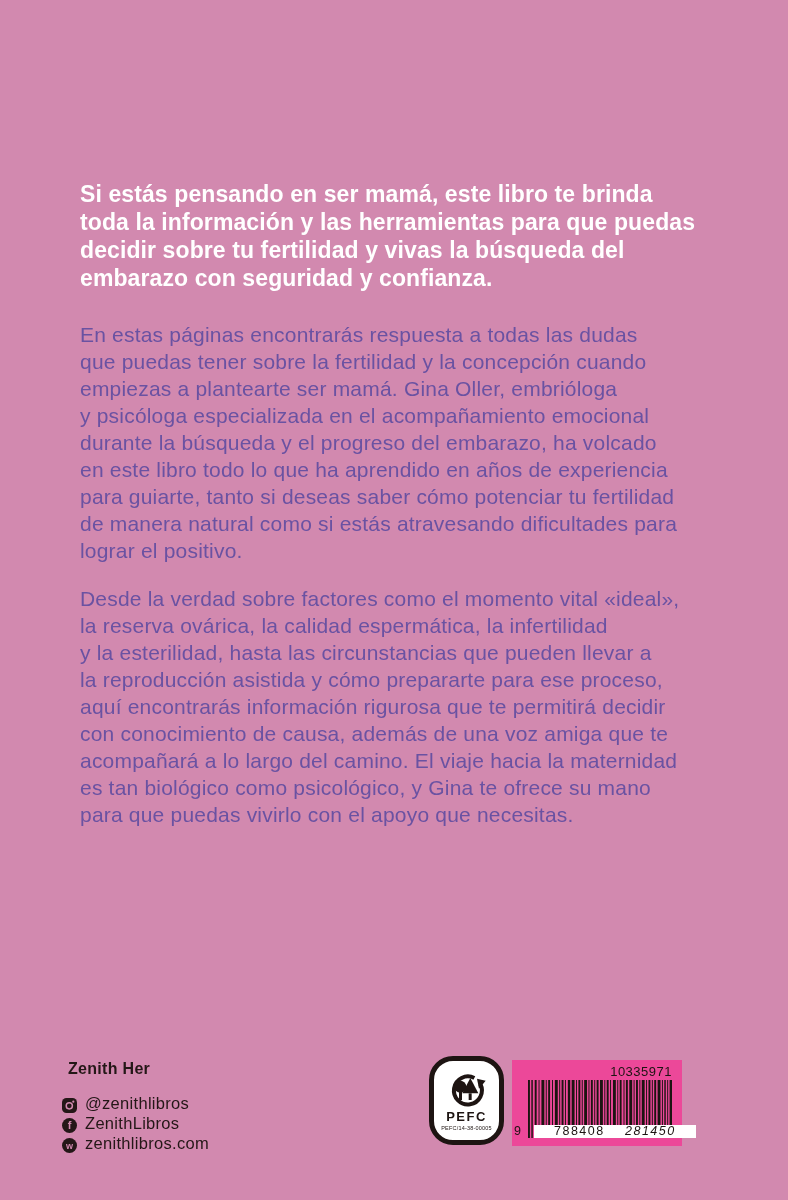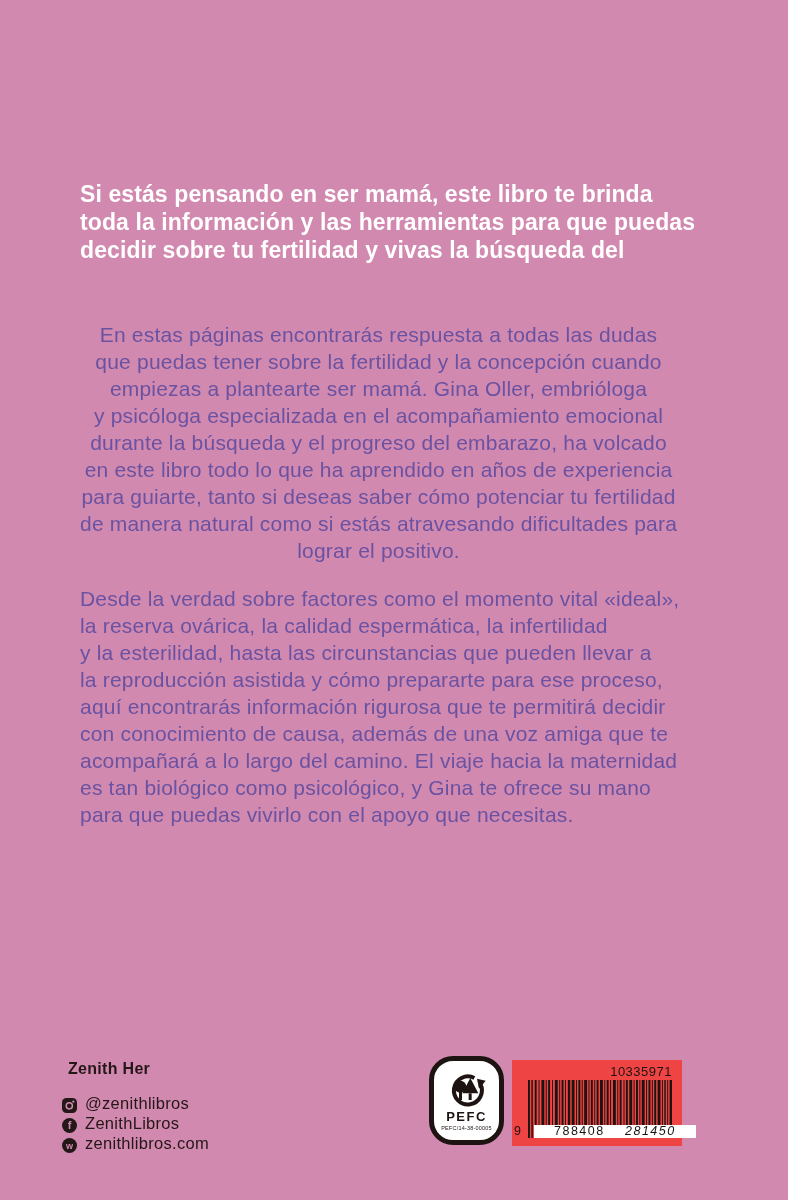--- a/index.html
+++ b/index.html
@@ -27,21 +27,21 @@
     letter-spacing:.1px;
   }
   .lead .line{white-space:nowrap;}
   .para{
     position:absolute;left:80px;
     color:var(--body_text);
     font-size:21px;line-height:27px;
     font-weight:400;letter-spacing:.2px;
   }
   .para .line{white-space:nowrap;}
-  .para-1{top:321px;text-align:center;}
+  .para-1{top:321px;}
   .para-2{top:585px;}
 
   
   .brand{
     position:absolute;left:68px;top:1060px;
     font-size:16px;font-weight:bold;color:var(--dark_text);
     letter-spacing:.3px;
   }
   .social{position:absolute;left:62px;top:1094px;}
   .social-row{
@@ -76,21 +76,21 @@
     letter-spacing:1.5px;margin-top:1px;
   }
   .pefc-cert{
     font-size:5.5px;color:var(--badge_ink);letter-spacing:.2px;margin-top:1px;
     white-space:nowrap;
   }
 
   
   .barcode{
     position:absolute;left:512px;top:1060px;
-    width:170px;height:86px;background:#ef4444;
+    width:170px;height:86px;background:#ec4899;
   }
   .bc-top{
     text-align:right;padding:4px 10px 0 0;
     font-size:13px;color:var(--badge_ink);letter-spacing:.5px;
   }
   .bc-bars-wrap{position:relative;margin:1px 10px 0 16px;height:58px;}
   .bc-bars{width:100%;height:58px;display:block;}
   .bc-digit{
     position:absolute;bottom:0;height:13px;
     font-size:12.5px;color:var(--badge_ink);
@@ -103,20 +103,21 @@
 </style>
 </head>
 <body>
 
 <div class="cover">
 
   <div class="lead">
     <div class="line">Si estás pensando en ser mamá, este libro te brinda</div>
     <div class="line">toda la información y las herramientas para que puedas</div>
     <div class="line">decidir sobre tu fertilidad y vivas la búsqueda del</div>
+    <div class="line">embarazo con seguridad y confianza.</div>
   </div>
 
   <div class="para para-1">
     <div class="line">En estas páginas encontrarás respuesta a todas las dudas</div>
     <div class="line">que puedas tener sobre la fertilidad y la concepción cuando</div>
     <div class="line">empiezas a plantearte ser mamá. Gina Oller, embrióloga</div>
     <div class="line">y psicóloga especializada en el acompañamiento emocional</div>
     <div class="line">durante la búsqueda y el progreso del embarazo, ha volcado</div>
     <div class="line">en este libro todo lo que ha aprendido en años de experiencia</div>
     <div class="line">para guiarte, tanto si deseas saber cómo potenciar tu fertilidad</div>

